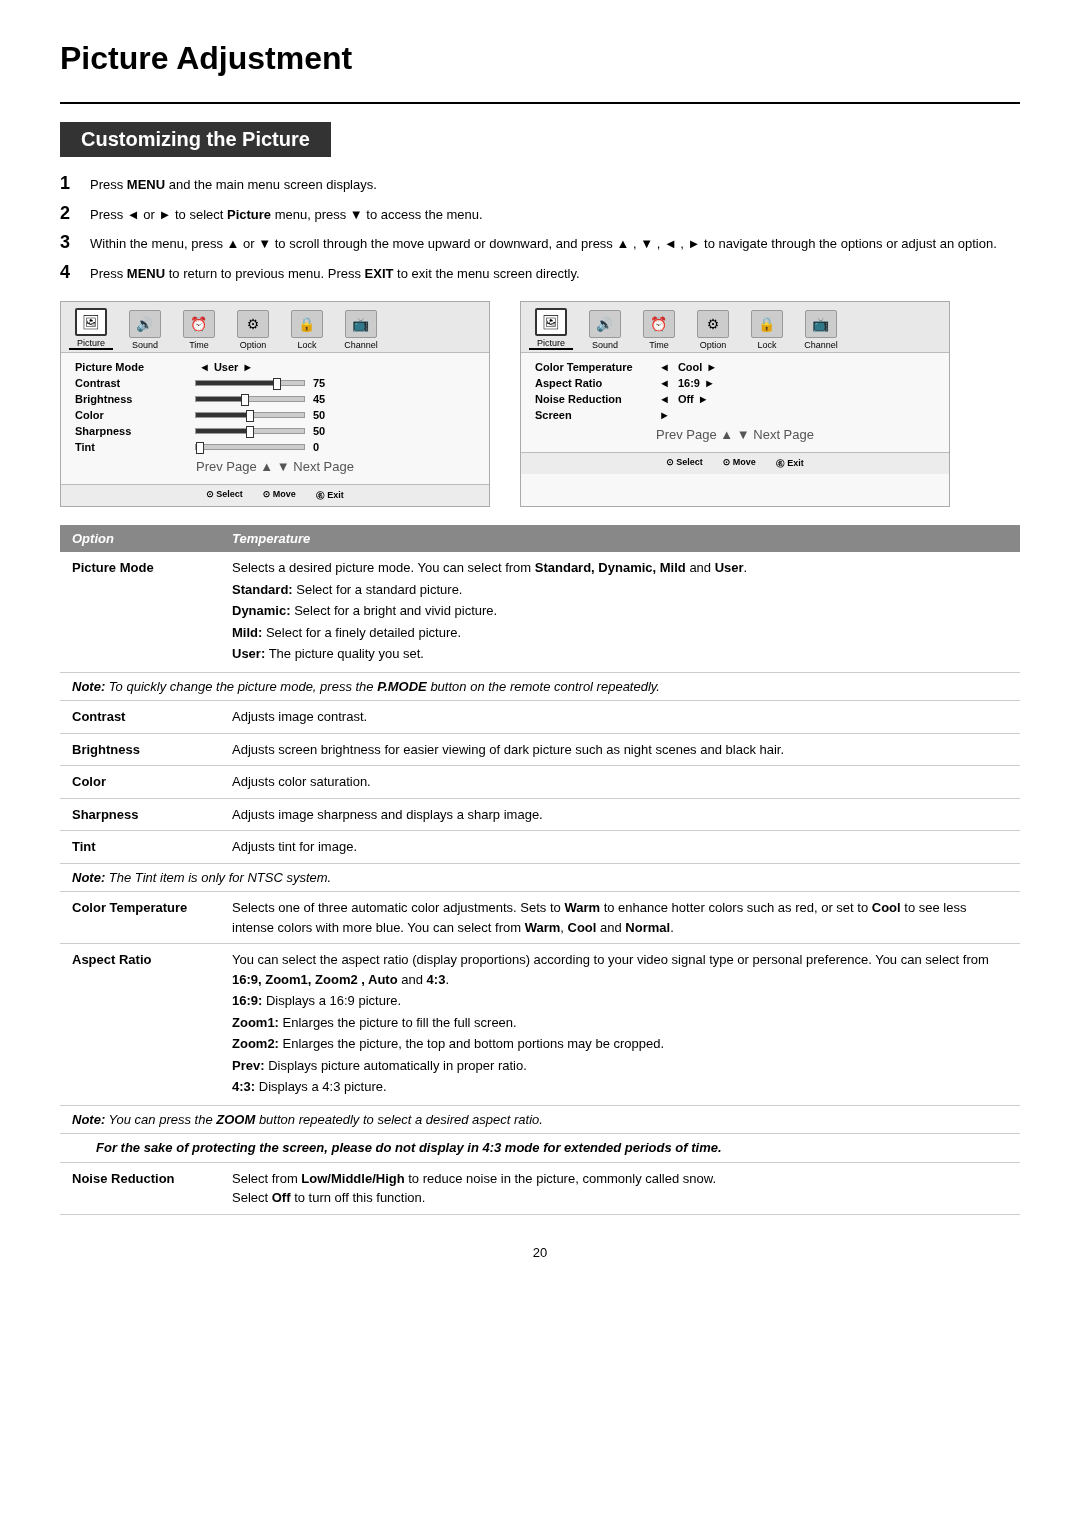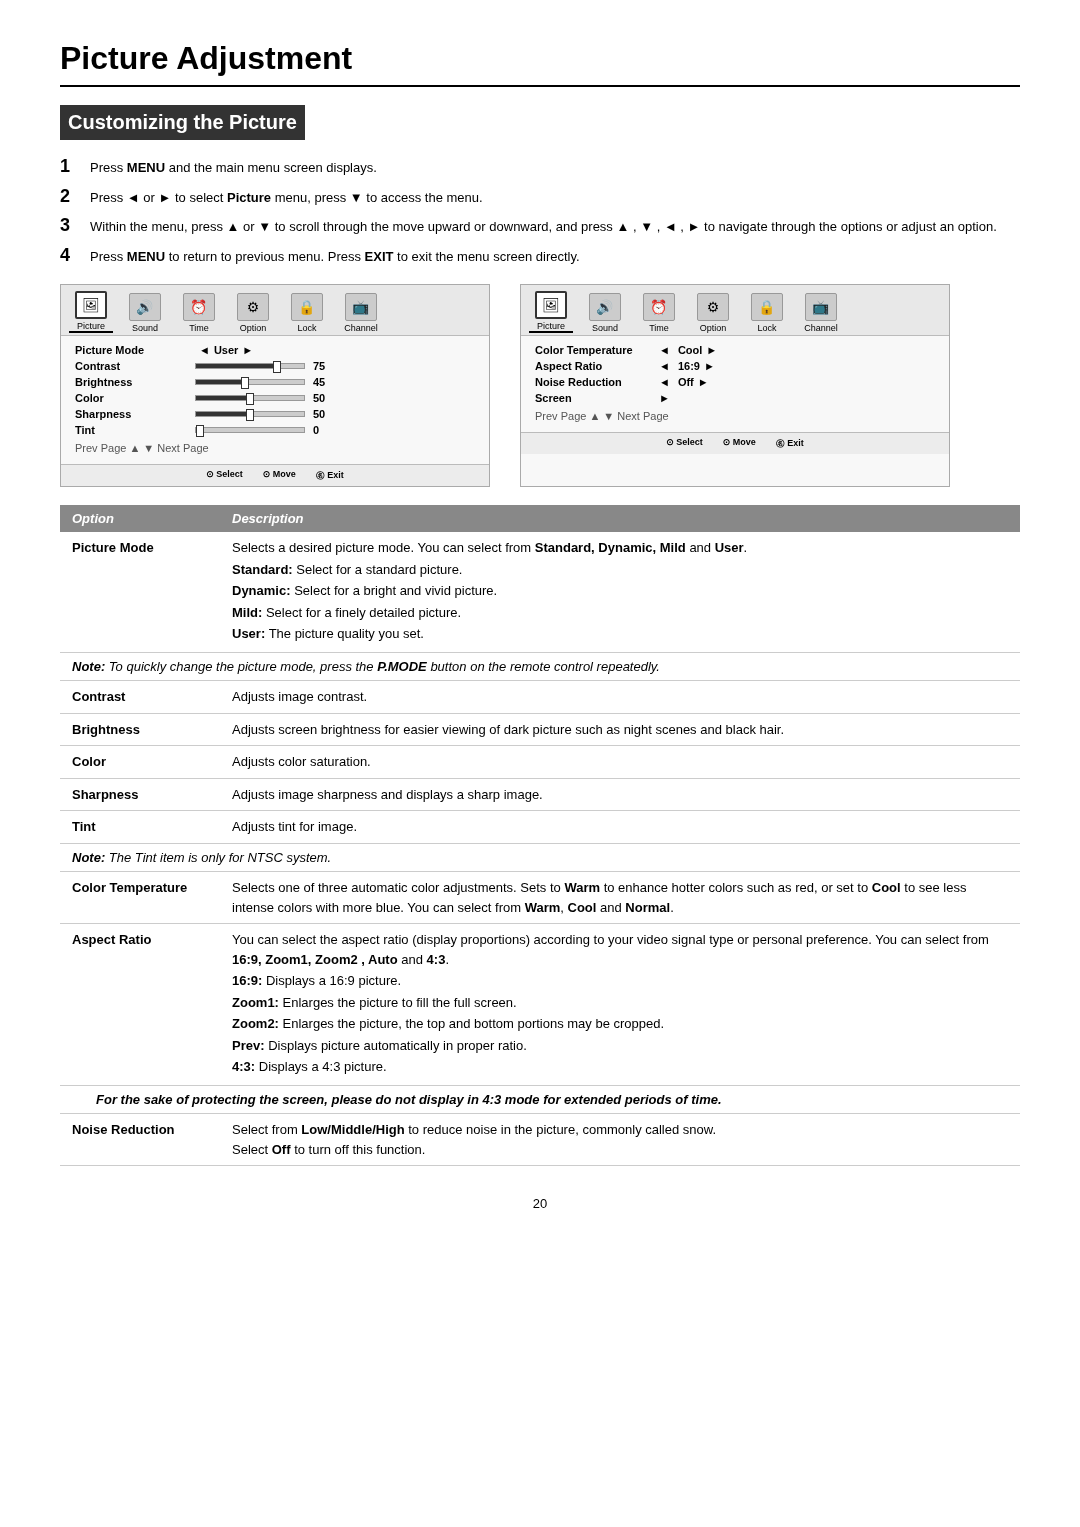--- a/index.html
+++ b/index.html
@@ -9,29 +9,29 @@
       color: #000;
       background: #fff;
       width: 1080px;
       min-height: 1527px;
       padding: 40px 60px;
     }
     h1.page-title {
       font-size: 32px;
       font-weight: bold;
       border-bottom: 2px solid #000;
-      padding-bottom: 8px;
+      padding-bottom: 25px;
       margin-bottom: 18px;
     }
     .section-heading {
       background: #333;
       color: #fff;
       font-size: 20px;
       font-weight: bold;
-      padding: 6px 8px;
+      padding: 6px 21px;
       margin-bottom: 18px;
       display: inline-block;
     }
     .steps-container {
       margin-bottom: 14px;
     }
     .step {
       display: flex;
       align-items: flex-start;
       margin-bottom: 10px;
@@ -139,21 +139,22 @@
     }
     .slider-thumb {
       width: 8px;
       height: 12px;
       background: #fff;
       border: 1.5px solid #333;
       position: absolute;
       top: -3px;
     }
     .menu-page-row {
-      font-size: 11px;
+      text-align: center;
+      font-size: 13px;
       margin: 6px 0 4px 0;
       color: #555;
     }
     .menu-bottom-row {
       display: flex;
       gap: 20px;
       justify-content: center;
       font-size: 9px;
       border-top: 1px solid #bbb;
       padding: 4px 8px;
@@ -403,21 +404,21 @@
     </div>
   </div>
 
 </div>
 
 
 <table class="desc-table">
   <thead>
     <tr>
       <th>Option</th>
-      <th>Description</th>
+      <th>Temperature</th>
     </tr>
   </thead>
   <tbody>
 
     <tr>
       <td class="opt-col">Picture Mode</td>
       <td>
         <div class="sub-item">Selects a desired picture mode. You can select from <b>Standard, Dynamic, Mild</b> and <b>User</b>.</div>
         <div class="sub-item"><b>Standard:</b> Select for a standard picture.</div>
         <div class="sub-item"><b>Dynamic:</b> Select for a bright and vivid picture.</div>
@@ -467,20 +468,23 @@
       <td>
         <div class="sub-item">You can select the aspect ratio (display proportions) according to your video signal type or personal preference. You can select from <b>16:9,  Zoom1, Zoom2 , Auto</b> and <b>4:3</b>.</div>
         <div class="sub-item"><b>16:9:</b> Displays a 16:9 picture.</div>
         <div class="sub-item"><b>Zoom1:</b> Enlarges the picture to fill the full screen.</div>
         <div class="sub-item"><b>Zoom2:</b> Enlarges the picture, the top and bottom portions may be cropped.</div>
         <div class="sub-item"><b>Prev:</b> Displays picture automatically in proper ratio.</div>
         <div class="sub-item"><b>4:3:</b> Displays a 4:3 picture.</div>
       </td>
     </tr>
     <tr class="full-note-row">
+      <td colspan="2"><i><b>Note:</b> You can press the <b>ZOOM</b> button repeatedly to select a desired aspect ratio.</i></td>
+    </tr>
+    <tr class="full-note-row">
       <td colspan="2" style="padding-left:36px !important;font-weight:bold;"><i>For the sake of protecting the screen, please do not display in 4:3 mode for extended periods of time.</i></td>
     </tr>
 
     <tr>
       <td class="opt-col">Noise Reduction</td>
       <td>Select from <b>Low/Middle/High</b> to reduce noise in the picture, commonly called snow.<br>Select <b>Off</b> to turn off this function.</td>
     </tr>
 
   </tbody>
 </table>

